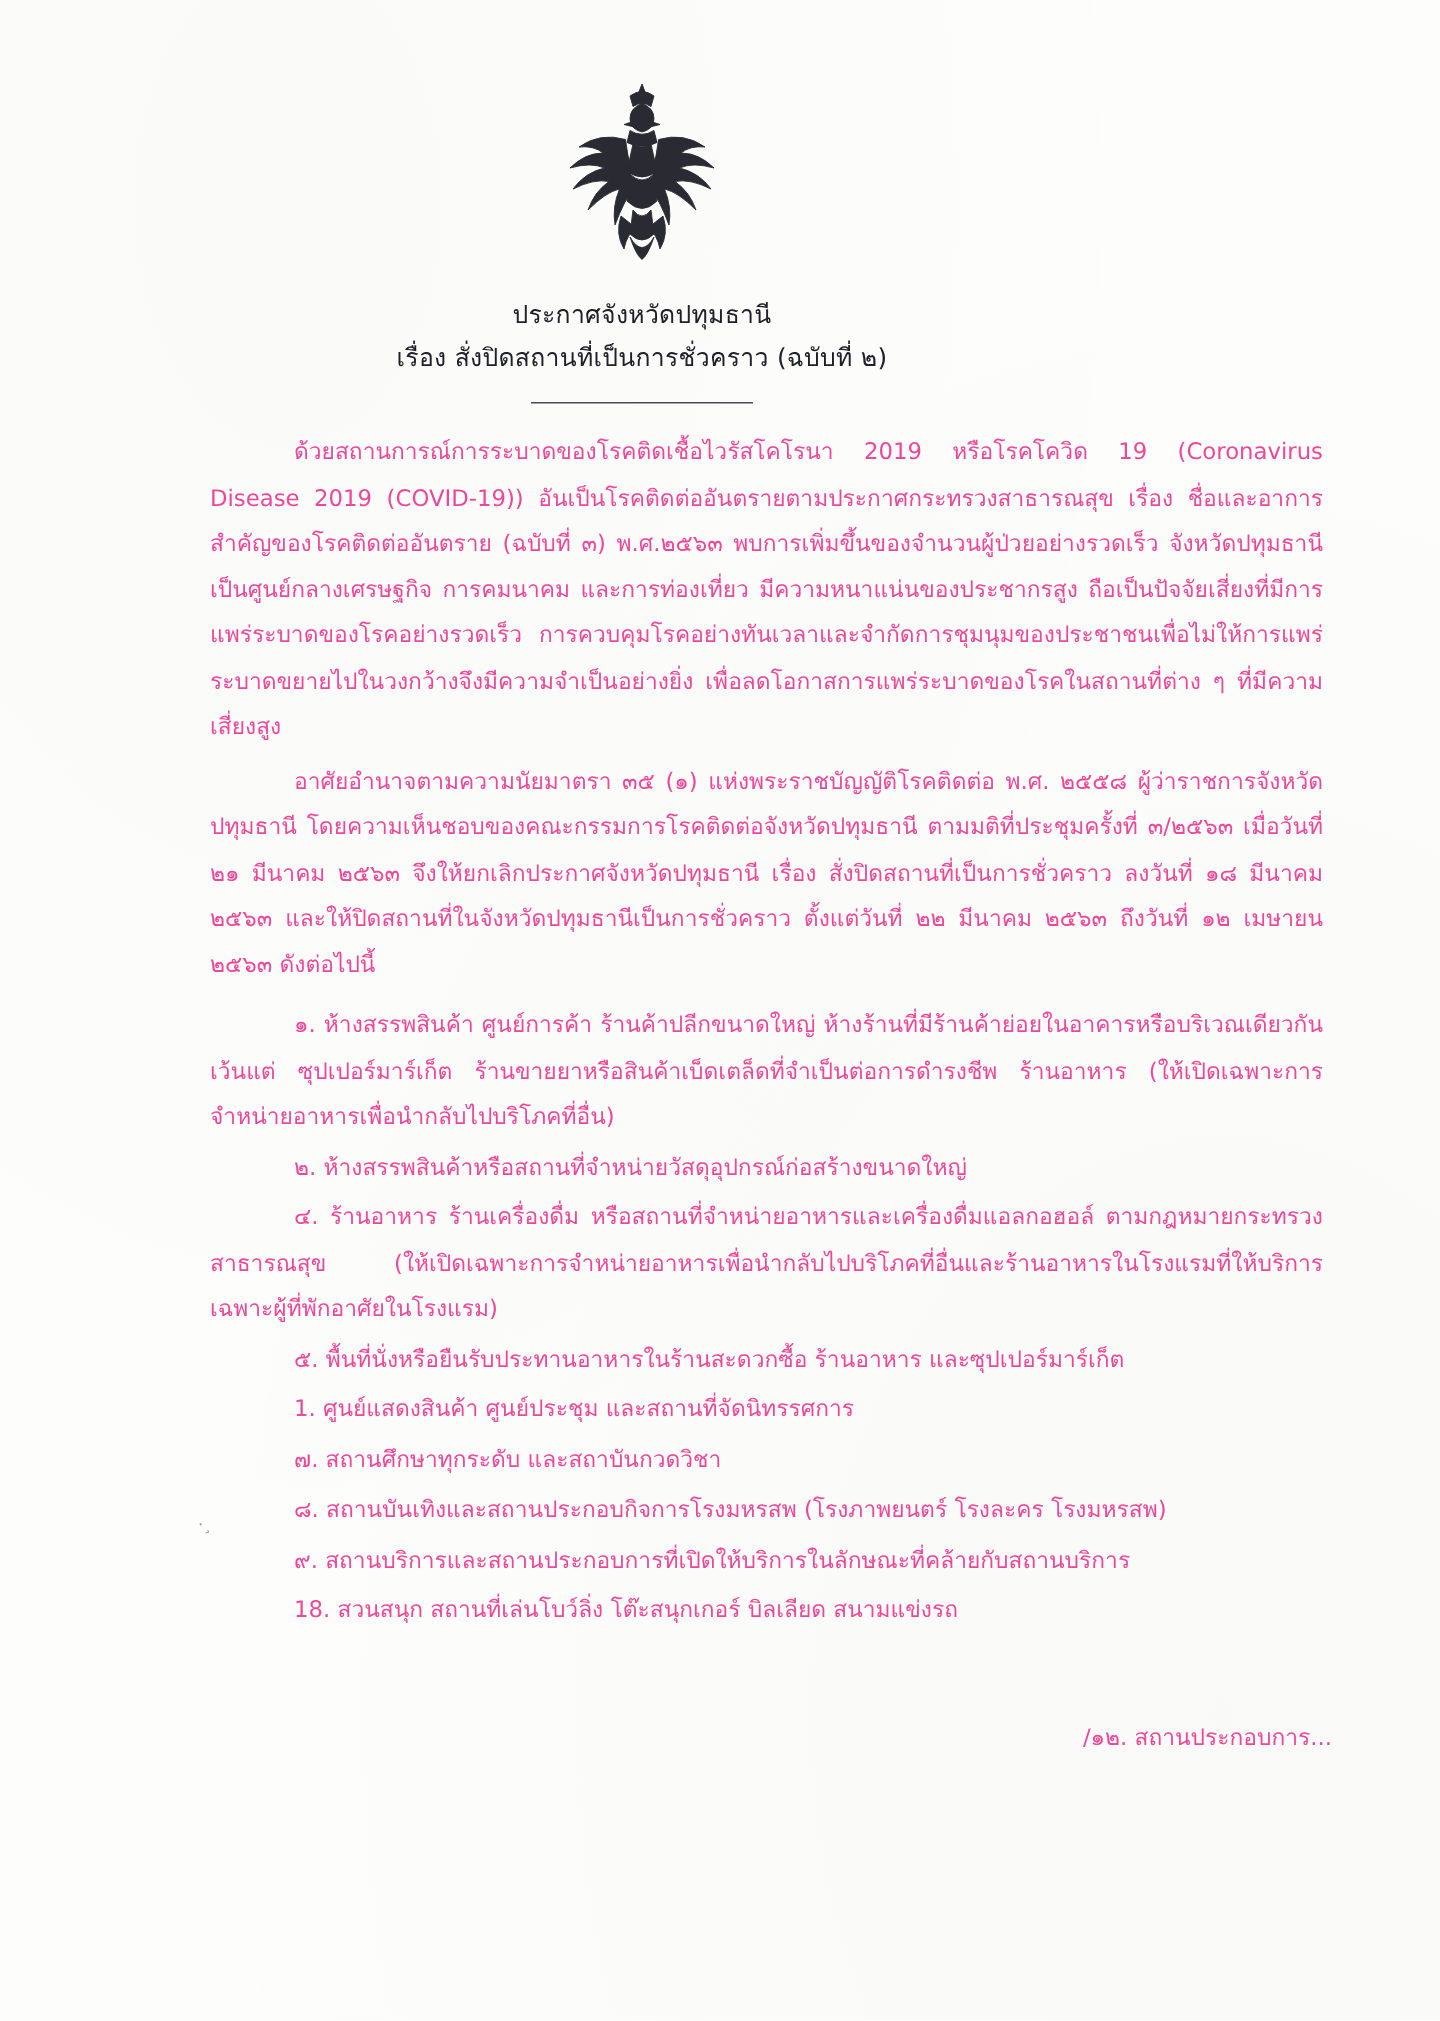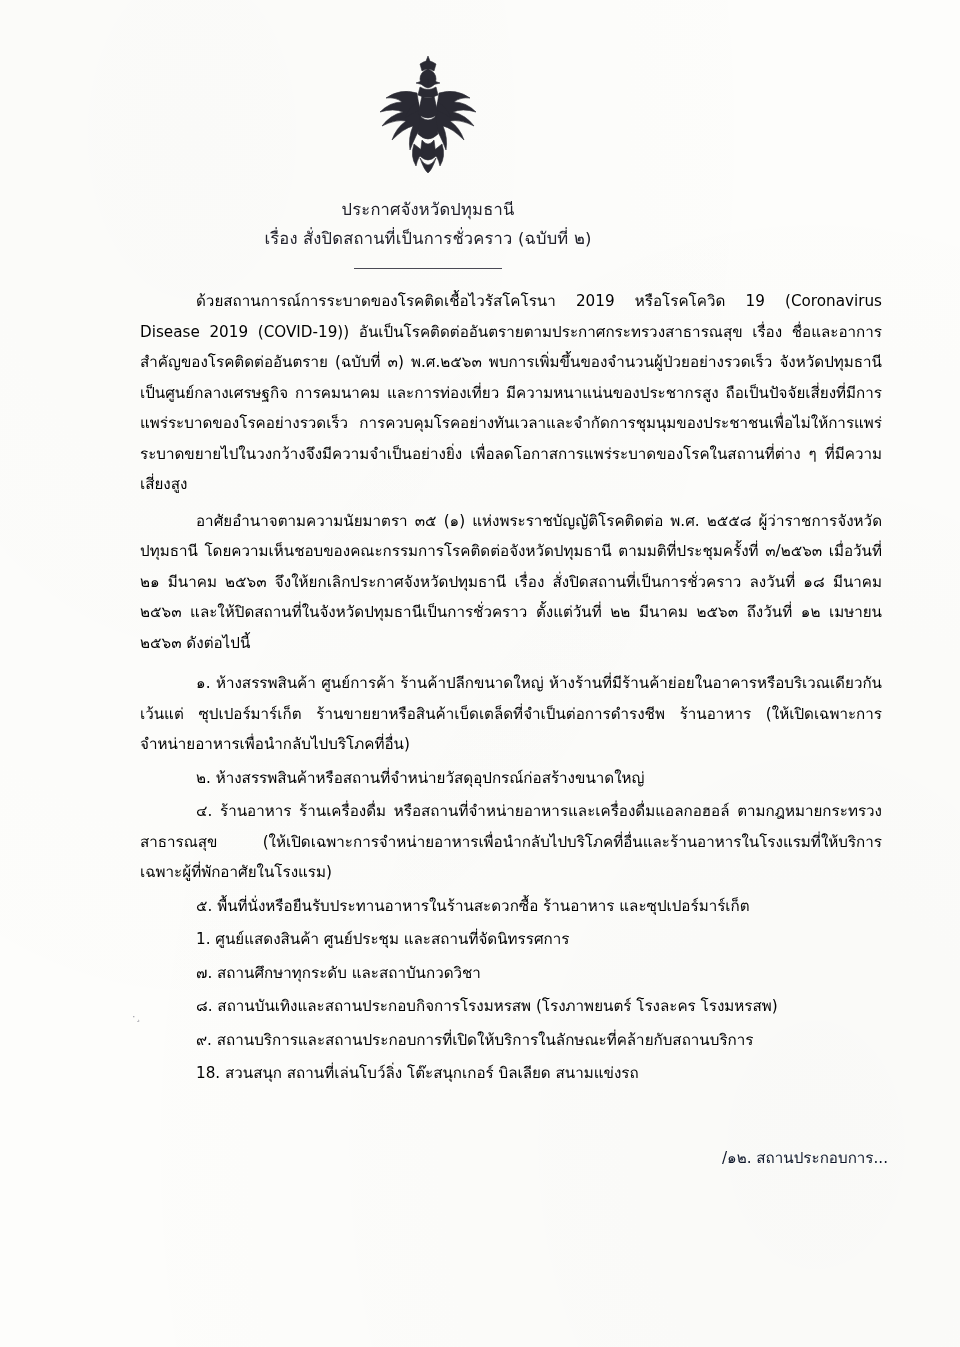--- a/index.html
+++ b/index.html
@@ -86,21 +86,21 @@
 
   
   .body-text {
     position: absolute;
     top: 286px;
     left: 112px;
     width: 742px;
     font-family: "DejaVu Sans", "Liberation Sans", sans-serif;
     font-size: 15.2px;
     line-height: 30.5px;
-    color: #000000;
+    color: #ec4899;
     text-align: justify;
     text-justify: inter-word;
   }
   .para {
     margin: 0 0 6px 0;
     text-indent: 56px;
   }
 
   .list {
     margin: 10px 0 0 0;
@@ -115,21 +115,21 @@
 
   
   .footer-note {
     position: absolute;
     top: 1146px;
     left: 0;
     width: 860px;
     text-align: right;
     font-family: "DejaVu Sans", "Liberation Sans", sans-serif;
     font-size: 15.2px;
-    color: #0f172a;
+    color: #ec4899;
   }
 
   
   .speck {
     position: absolute;
     left: 104px;
     top: 1010px;
     width: 9px;
     height: 8px;
     color: #9a9aa2;

